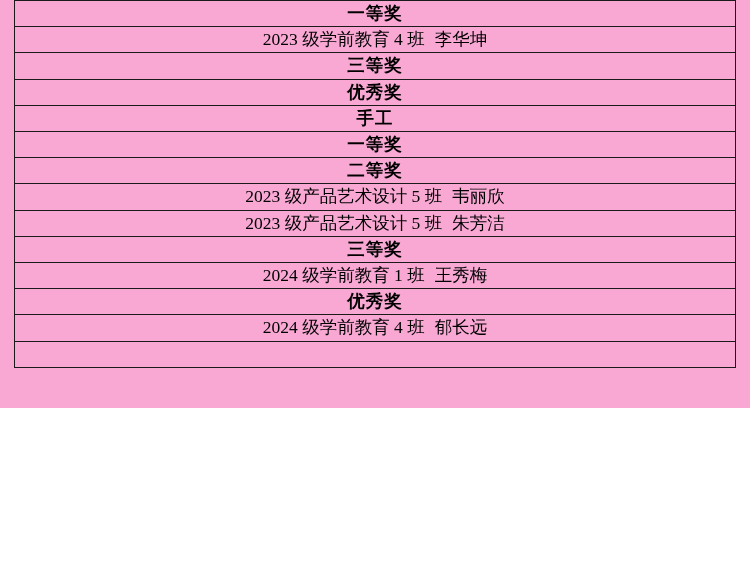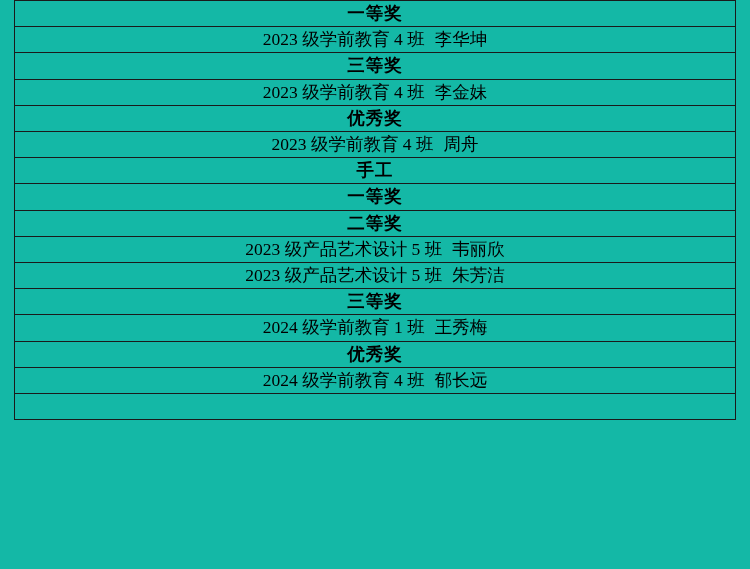--- a/index.html
+++ b/index.html
@@ -9,23 +9,23 @@
   }
   body {
     width: 750px;
     height: 569px;
     font-family: "Liberation Serif", "DejaVu Serif", serif;
     color: #000000;
     overflow: hidden;
   }
   .page {
     width: 750px;
-    height: 569px;
+    height: 408px;
     position: relative;
-    background: #14b8a6;
+    background: #f9a8d4;
   }
   table.award-table {
     border-collapse: collapse;
     width: 722px;
     margin: 0 0 0 14px;
     table-layout: fixed;
   }
   table.award-table td {
     border: 1px solid #1a1a1a;
     height: 25.2px;
@@ -61,27 +61,21 @@
         <tr>
           <td class="category">一等奖</td>
         </tr>
         <tr>
           <td class="entry"><span>2023 级学前教育 4 班</span><span class="gap"></span><span>李华坤</span></td>
         </tr>
         <tr>
           <td class="category">三等奖</td>
         </tr>
         <tr>
-          <td class="entry"><span>2023 级学前教育 4 班</span><span class="gap"></span><span>李金妹</span></td>
-        </tr>
-        <tr>
           <td class="category">优秀奖</td>
-        </tr>
-        <tr>
-          <td class="entry"><span>2023 级学前教育 4 班</span><span class="gap"></span><span>周舟</span></td>
         </tr>
         <tr>
           <td class="category">手工</td>
         </tr>
         <tr>
           <td class="category">一等奖</td>
         </tr>
         <tr>
           <td class="category">二等奖</td>
         </tr>

